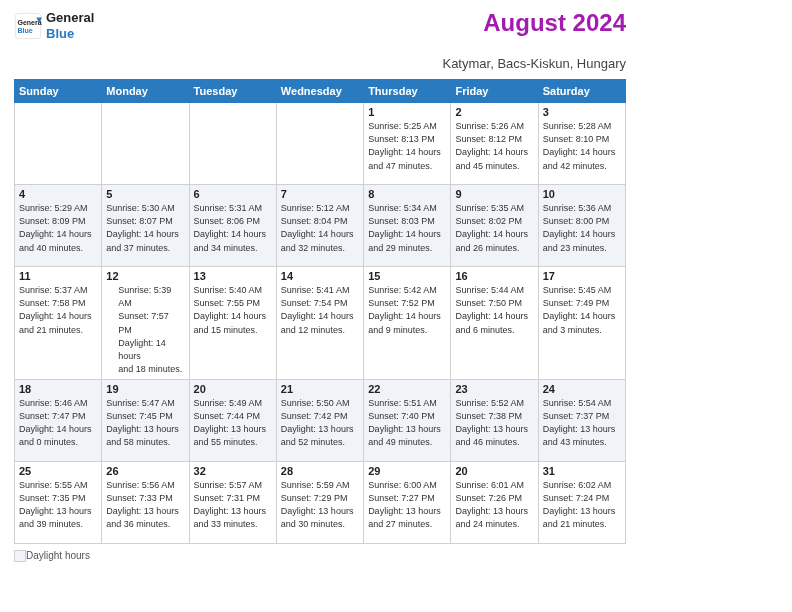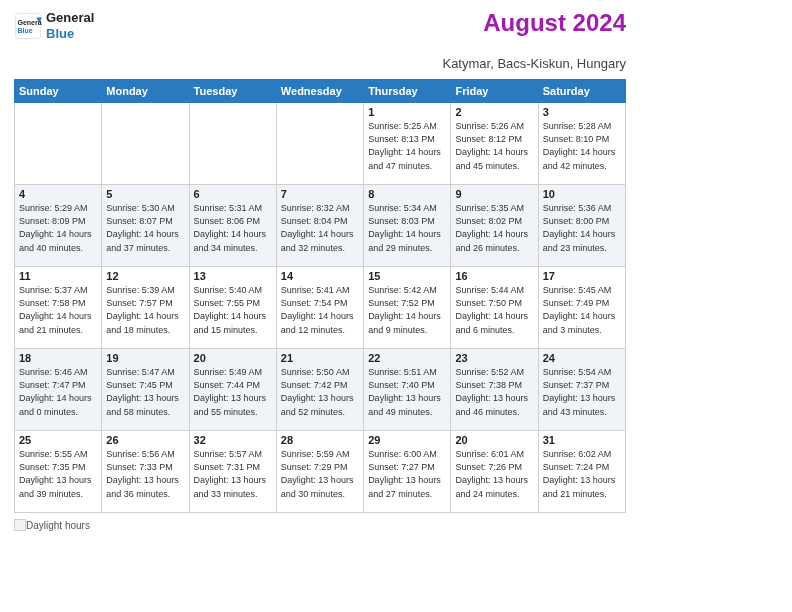--- a/index.html
+++ b/index.html
@@ -179,21 +179,21 @@
           </td>
           <td>
             <div class="day-num">6</div>
             <div class="day-info" style="white-space: pre-line;">Sunrise: 5:31 AM
 Sunset: 8:06 PM
 Daylight: 14 hours
 and 34 minutes.</div>
           </td>
           <td>
             <div class="day-num">7</div>
-            <div class="day-info" style="white-space: pre-line;">Sunrise: 8:32 AM
+            <div class="day-info" style="white-space: pre-line;">Sunrise: 5:12 AM
 Sunset: 8:04 PM
 Daylight: 14 hours
 and 32 minutes.</div>
           </td>
           <td>
             <div class="day-num">8</div>
             <div class="day-info" style="white-space: pre-line;">Sunrise: 5:34 AM
 Sunset: 8:03 PM
 Daylight: 14 hours
 and 29 minutes.</div>
@@ -216,21 +216,21 @@
         <tr>
           <td>
             <div class="day-num">11</div>
             <div class="day-info" style="white-space: pre-line;">Sunrise: 5:37 AM
 Sunset: 7:58 PM
 Daylight: 14 hours
 and 21 minutes.</div>
           </td>
           <td>
             <div class="day-num">12</div>
-            <div class="day-info" style="white-space: pre-line;">Sunrise: 5:39 AM
+            <div class="day-info" style="white-space: pre-line; margin-left: 12px;">Sunrise: 5:39 AM
 Sunset: 7:57 PM
 Daylight: 14 hours
 and 18 minutes.</div>
           </td>
           <td>
             <div class="day-num">13</div>
             <div class="day-info" style="white-space: pre-line;">Sunrise: 5:40 AM
 Sunset: 7:55 PM
 Daylight: 14 hours
 and 15 minutes.</div>

